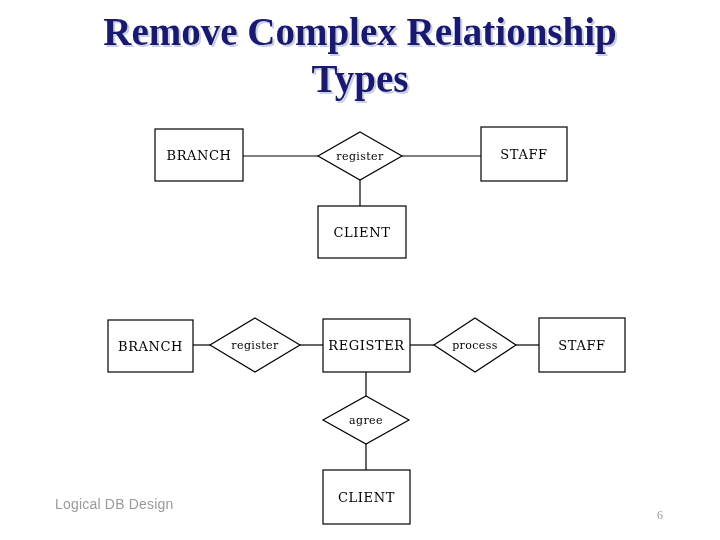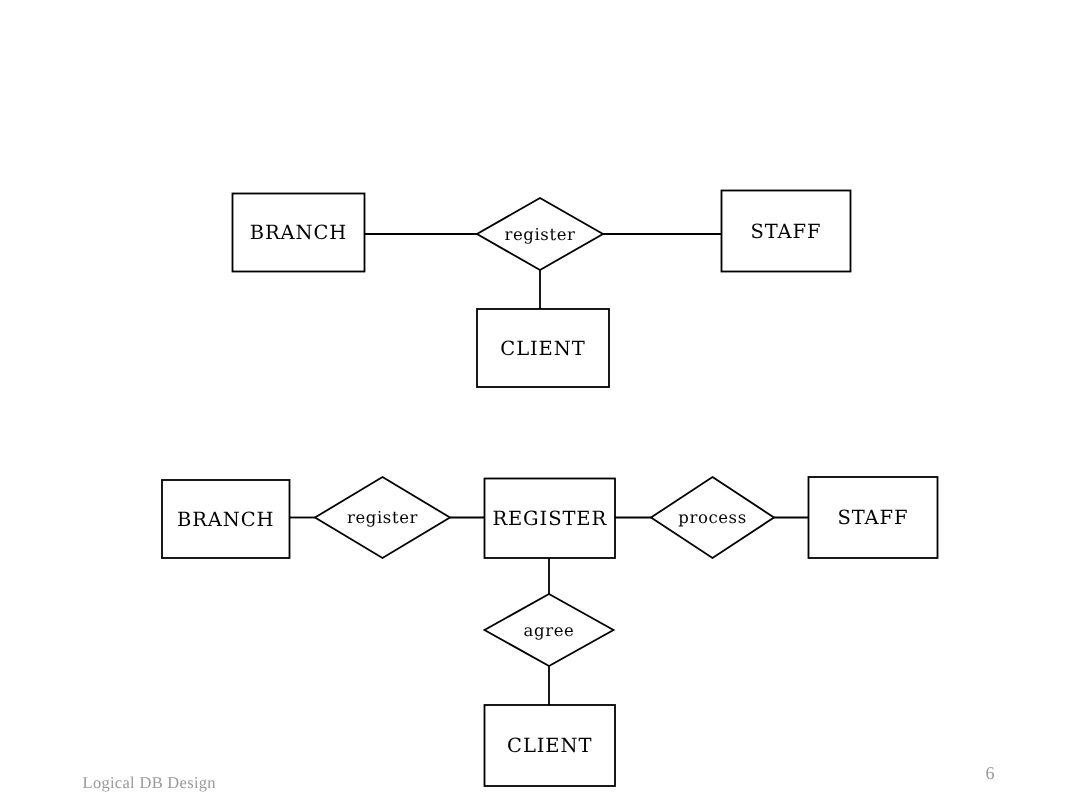--- a/index.html
+++ b/index.html
@@ -70,42 +70,44 @@
     font-size: 11px;
     fill: #000000;
     text-anchor: middle;
     dominant-baseline: middle;
     letter-spacing: 0.4px;
   }
   
   .footer-text {
     position: absolute;
     left: 55px;
-    top: 516px;
-    font-family: Liberation Serif, serif;
-    font-size: 11px;
+    top: 496px;
+    font-family: Liberation Sans, sans-serif;
+    font-size: 14px;
     color: #9a9a9a;
     letter-spacing: 0.2px;
   }
   .footer-page {
     position: absolute;
     left: 640px;
     top: 508px;
     width: 40px;
     text-align: center;
     font-family: "Liberation Serif", "DejaVu Serif", serif;
     font-size: 12px;
     color: #9a9a9a;
   }
 </style>
 </head>
 <body>
 
 <div id="slide">
 
+  <div class="slide-title">Remove Complex Relationship
+Types</div>
 
   <svg id="er-canvas" viewBox="0 0 720 540" xmlns="http://www.w3.org/2000/svg">
     <g id="diagram-layer">
         <g>
           <line x1="243" y1="156" x2="318" y2="156" class="er-link"></line>
           <line x1="402" y1="156" x2="481" y2="156" class="er-link"></line>
           <line x1="360" y1="180" x2="360" y2="206" class="er-link"></line>
           <g>
             <rect x="155" y="129" width="88" height="52" class="er-shape"></rect>
             <text x="199" y="156" class="er-entity-label">BRANCH</text>

